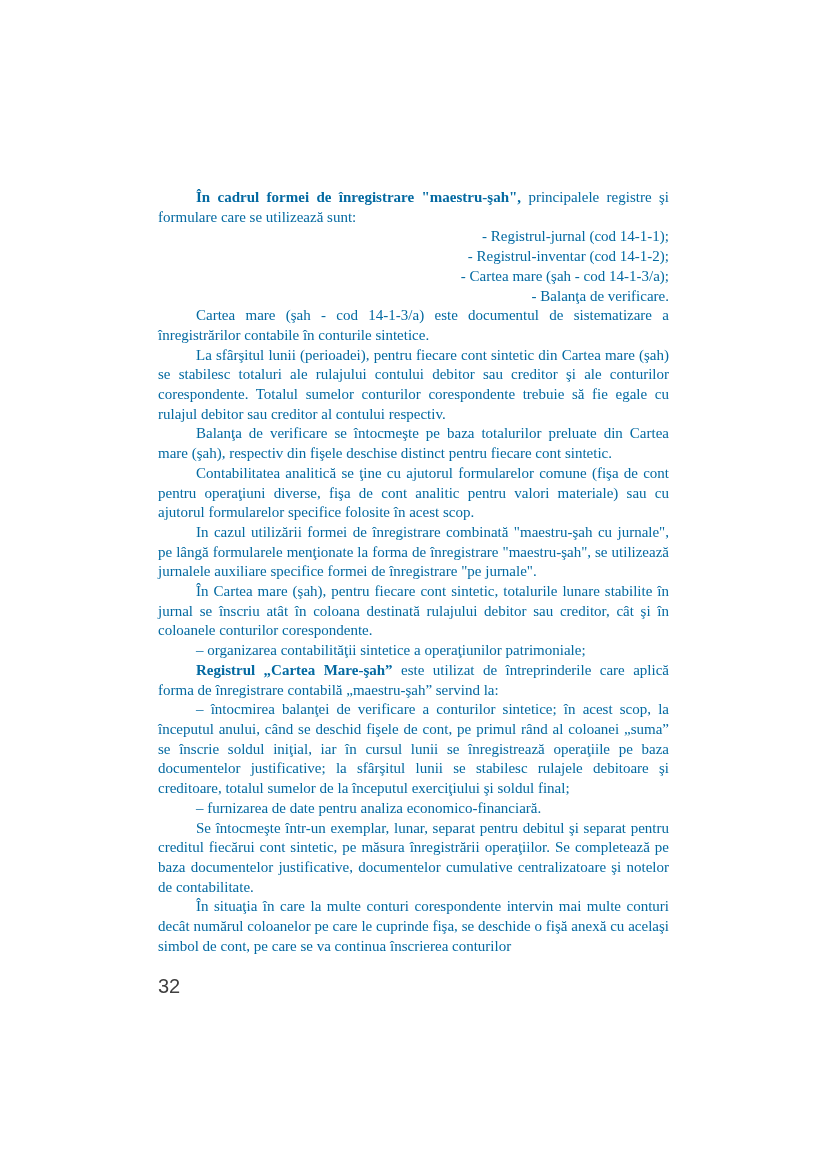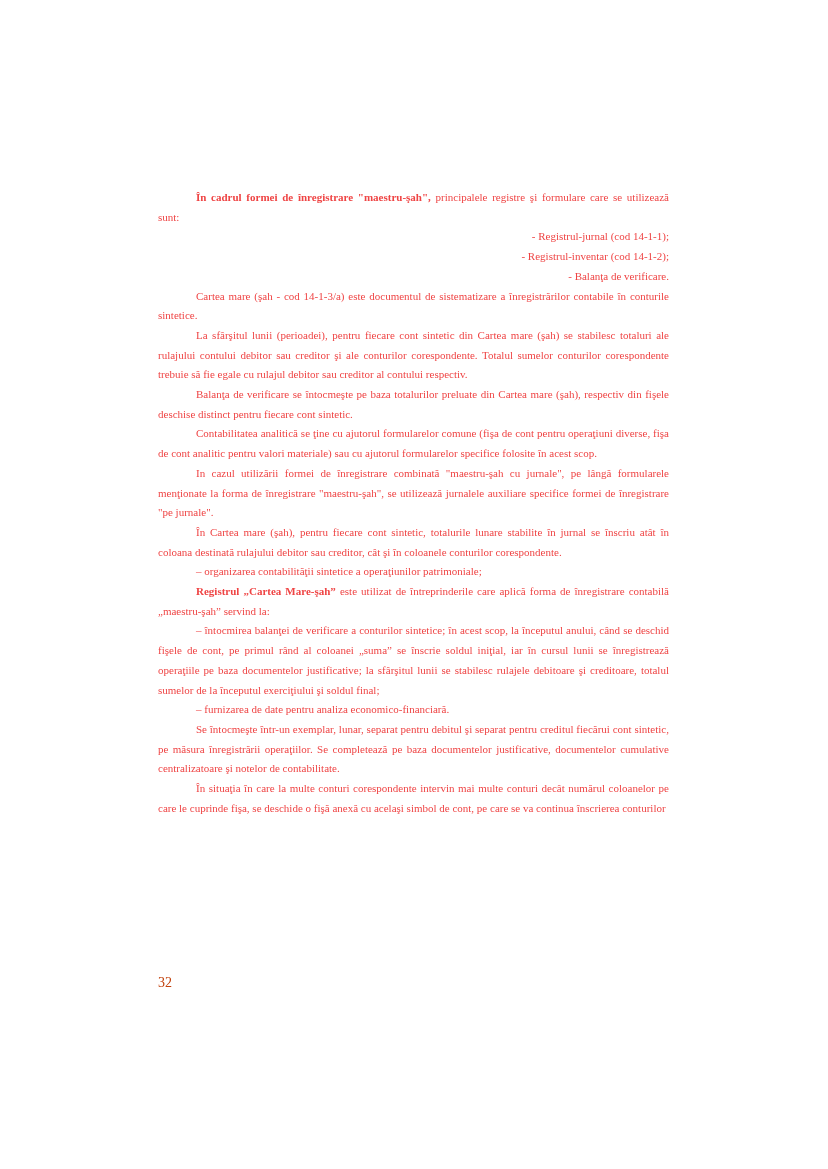--- a/index.html
+++ b/index.html
@@ -3,45 +3,46 @@
 <meta charset="utf-8">
 <style>
   html, body { margin: 0; padding: 0; background: #ffffff; }
   body { width: 828px; height: 1169px; position: relative; overflow: hidden; }
   .page {
     position: absolute;
     left: 158px;
     top: 188px;
     width: 511px;
     font-family: "Liberation Serif", "DejaVu Serif", serif;
-    font-size: 11px;
+    font-size: 15px;
     line-height: 19.7px;
-    color: #ef4444;
+    color: #0369a1;
     text-align: justify;
   }
   .page p { margin: 0; }
   .indent { text-indent: 38px; }
   .list-item { padding-left: 38px; text-align: right; }
   .page b { font-weight: bold; }
   .page-number {
     position: absolute;
     left: 158px;
     top: 975px;
-    font-family: Liberation Serif, serif;
-    font-size: 14px;
-    color: #c2410c;
+    font-family: Liberation Sans, sans-serif;
+    font-size: 20px;
+    color: #404040;
   }
 </style>
 </head>
 <body>
 
 <div class="page">
   <p class="indent"><b>În cadrul formei de înregistrare "maestru-şah",</b><span> principalele registre şi formulare care se utilizează sunt:</span></p>
   <p class="list-item">- Registrul-jurnal (cod 14-1-1);</p>
   <p class="list-item">- Registrul-inventar (cod 14-1-2);</p>
+  <p class="list-item">- Cartea mare (şah - cod 14-1-3/a);</p>
   <p class="list-item">- Balanţa de verificare.</p>
   <p class="indent">Cartea mare (şah - cod 14-1-3/a) este documentul de sistematizare a înregistrărilor contabile în conturile sintetice.</p>
   <p class="indent">La sfârşitul lunii (perioadei), pentru fiecare cont sintetic din Cartea mare (şah) se stabilesc totaluri ale rulajului contului debitor sau creditor şi ale conturilor corespondente. Totalul sumelor conturilor corespondente trebuie să fie egale cu rulajul debitor sau creditor al contului respectiv.</p>
   <p class="indent">Balanţa de verificare se întocmeşte pe baza totalurilor preluate din Cartea mare (şah), respectiv din fişele deschise distinct pentru fiecare cont sintetic.</p>
   <p class="indent">Contabilitatea analitică se ţine cu ajutorul formularelor comune (fişa de cont pentru operaţiuni diverse, fişa de cont analitic pentru valori materiale) sau cu ajutorul formularelor specifice folosite în acest scop.</p>
   <p class="indent">In cazul utilizării formei de înregistrare combinată "maestru-şah cu jurnale", pe lângă formularele menţionate la forma de înregistrare "maestru-şah", se utilizează jurnalele auxiliare specifice formei de înregistrare "pe jurnale".</p>
   <p class="indent">În Cartea mare (şah), pentru fiecare cont sintetic, totalurile lunare stabilite în jurnal se înscriu atât în coloana destinată rulajului debitor sau creditor, cât şi în coloanele conturilor corespondente.</p>
   <p class="indent">– organizarea contabilităţii sintetice a operaţiunilor patrimoniale;</p>
   <p class="indent"><b>Registrul „Cartea Mare-şah”</b><span> este utilizat de întreprinderile care aplică forma de înregistrare contabilă „maestru-şah” servind la:</span></p>
   <p class="indent">– întocmirea balanţei de verificare a conturilor sintetice; în acest scop, la începutul anului, când se deschid fişele de cont, pe primul rând al coloanei „suma” se înscrie soldul iniţial, iar în cursul lunii se înregistrează operaţiile pe baza documentelor justificative; la sfârşitul lunii se stabilesc rulajele debitoare şi creditoare, totalul sumelor de la începutul exerciţiului şi soldul final;</p>

